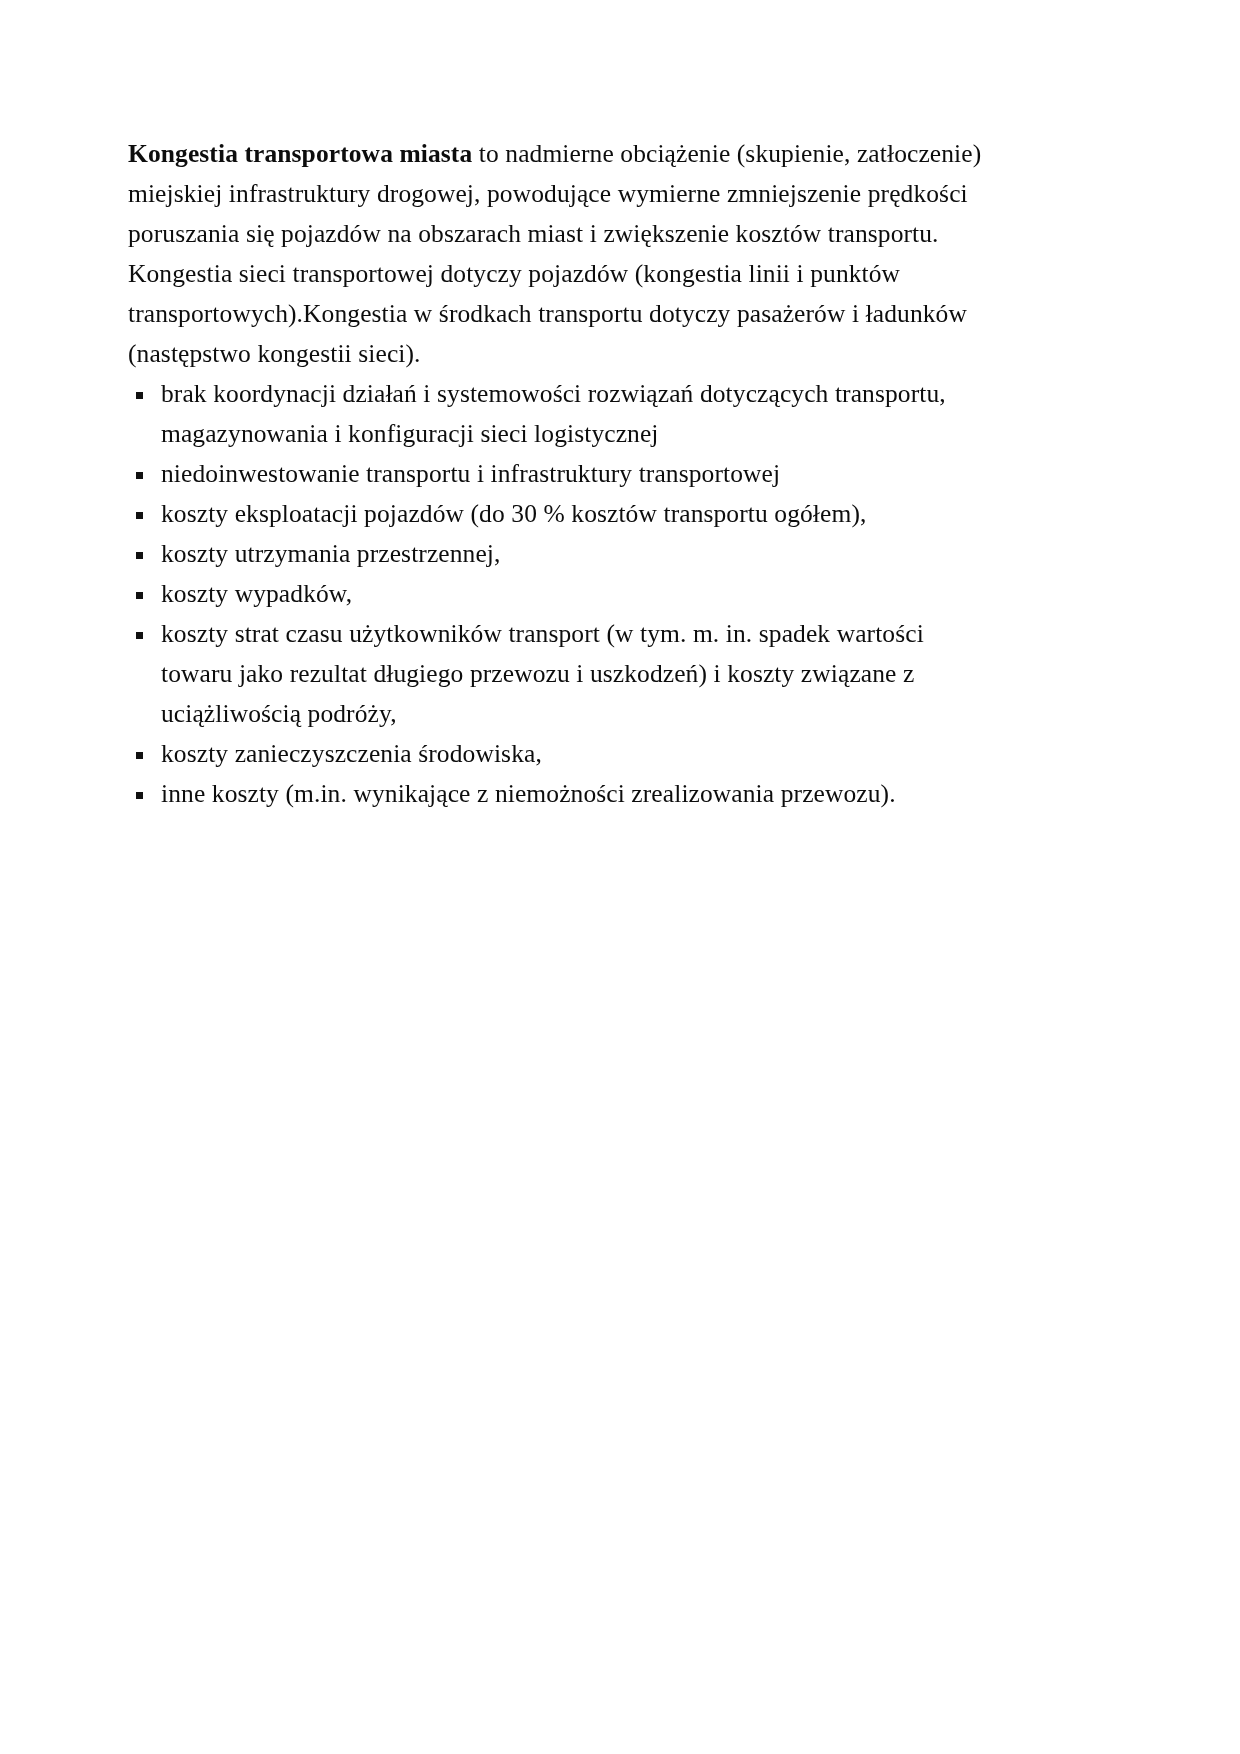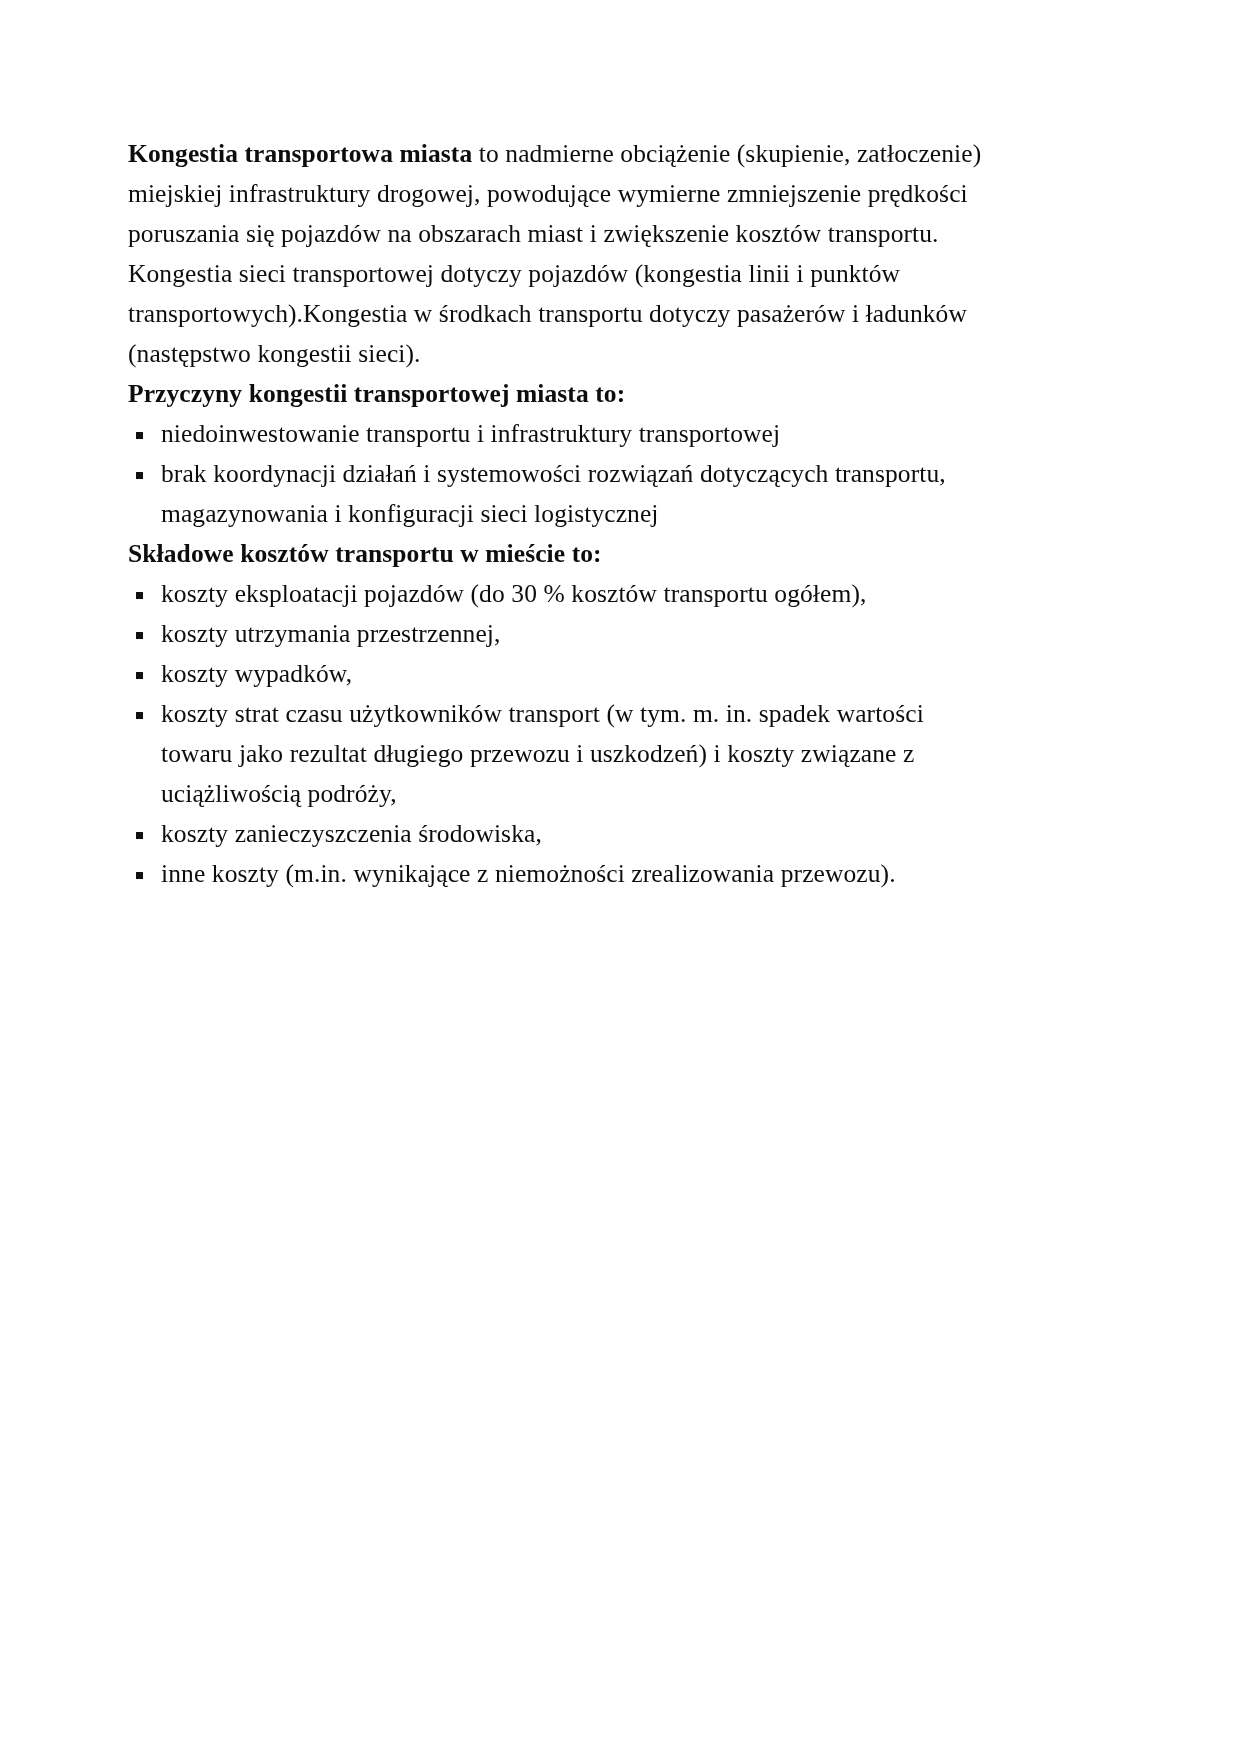--- a/index.html
+++ b/index.html
@@ -76,28 +76,26 @@
   }
 </style>
 </head>
 <body>
 
 <div class="page">
   <div class="content">
 
     <p class="para lead"><span class="bold">Kongestia transportowa miasta</span><span> to nadmierne obciążenie (skupienie, zatłoczenie) miejskiej infrastruktury drogowej, powodujące wymierne zmniejszenie prędkości poruszania się pojazdów na obszarach miast i zwiększenie kosztów transportu. Kongestia sieci transportowej dotyczy pojazdów (kongestia linii i punktów transportowych).Kongestia w środkach transportu dotyczy pasażerów i ładunków (następstwo kongestii sieci).</span></p>
 
-    <h2 class="heading"><span class="bold">Przyczyny kongestii transportowej miasta</span><span class="tail"> to:</span></h2>
 
     <ul class="bullets">
+      <li>brak koordynacji działań i systemowości rozwiązań dotyczących transportu, magazynowania i konfiguracji sieci logistycznej</li>
       <li>niedoinwestowanie transportu i infrastruktury transportowej</li>
-      <li>brak koordynacji działań i systemowości rozwiązań dotyczących transportu, magazynowania i konfiguracji sieci logistycznej</li>
     </ul>
 
-    <h2 class="heading"><span class="bold">Składowe kosztów transportu w mieście</span><span class="tail"> to:</span></h2>
 
     <ul class="bullets">
       <li>koszty eksploatacji pojazdów (do 30 % kosztów transportu ogółem),</li>
       <li>koszty utrzymania przestrzennej,</li>
       <li>koszty wypadków,</li>
       <li>koszty strat czasu użytkowników transport (w tym. m. in. spadek wartości towaru jako rezultat długiego przewozu i uszkodzeń) i koszty związane z uciążliwością podróży,</li>
       <li>koszty zanieczyszczenia środowiska,</li>
       <li>inne koszty (m.in. wynikające z niemożności zrealizowania przewozu).</li>
     </ul>
 

